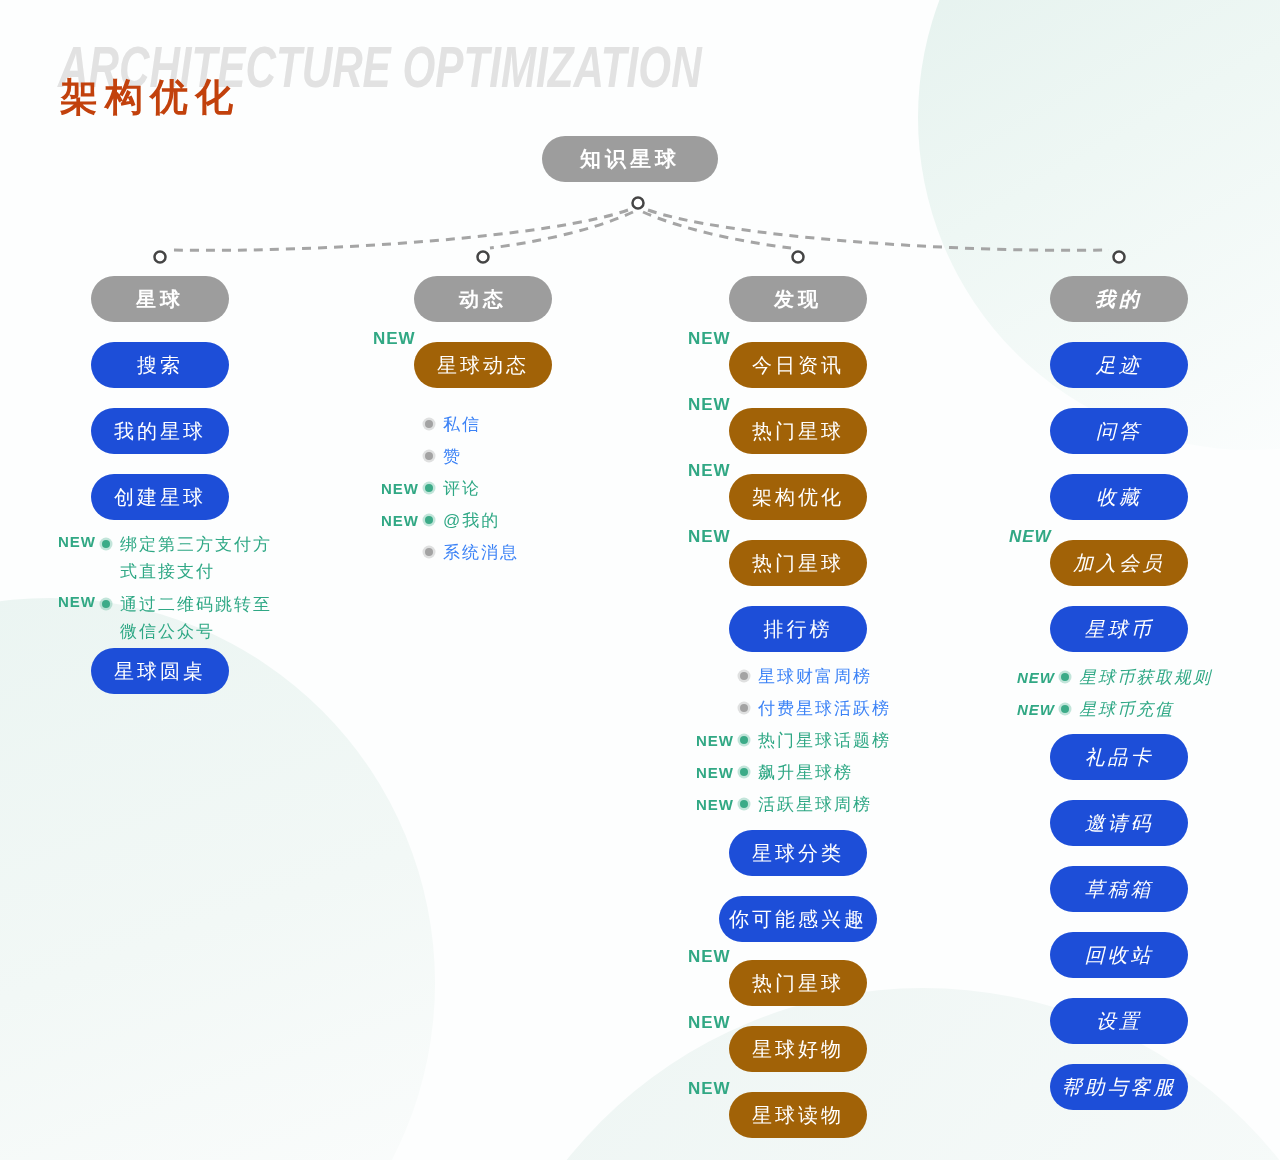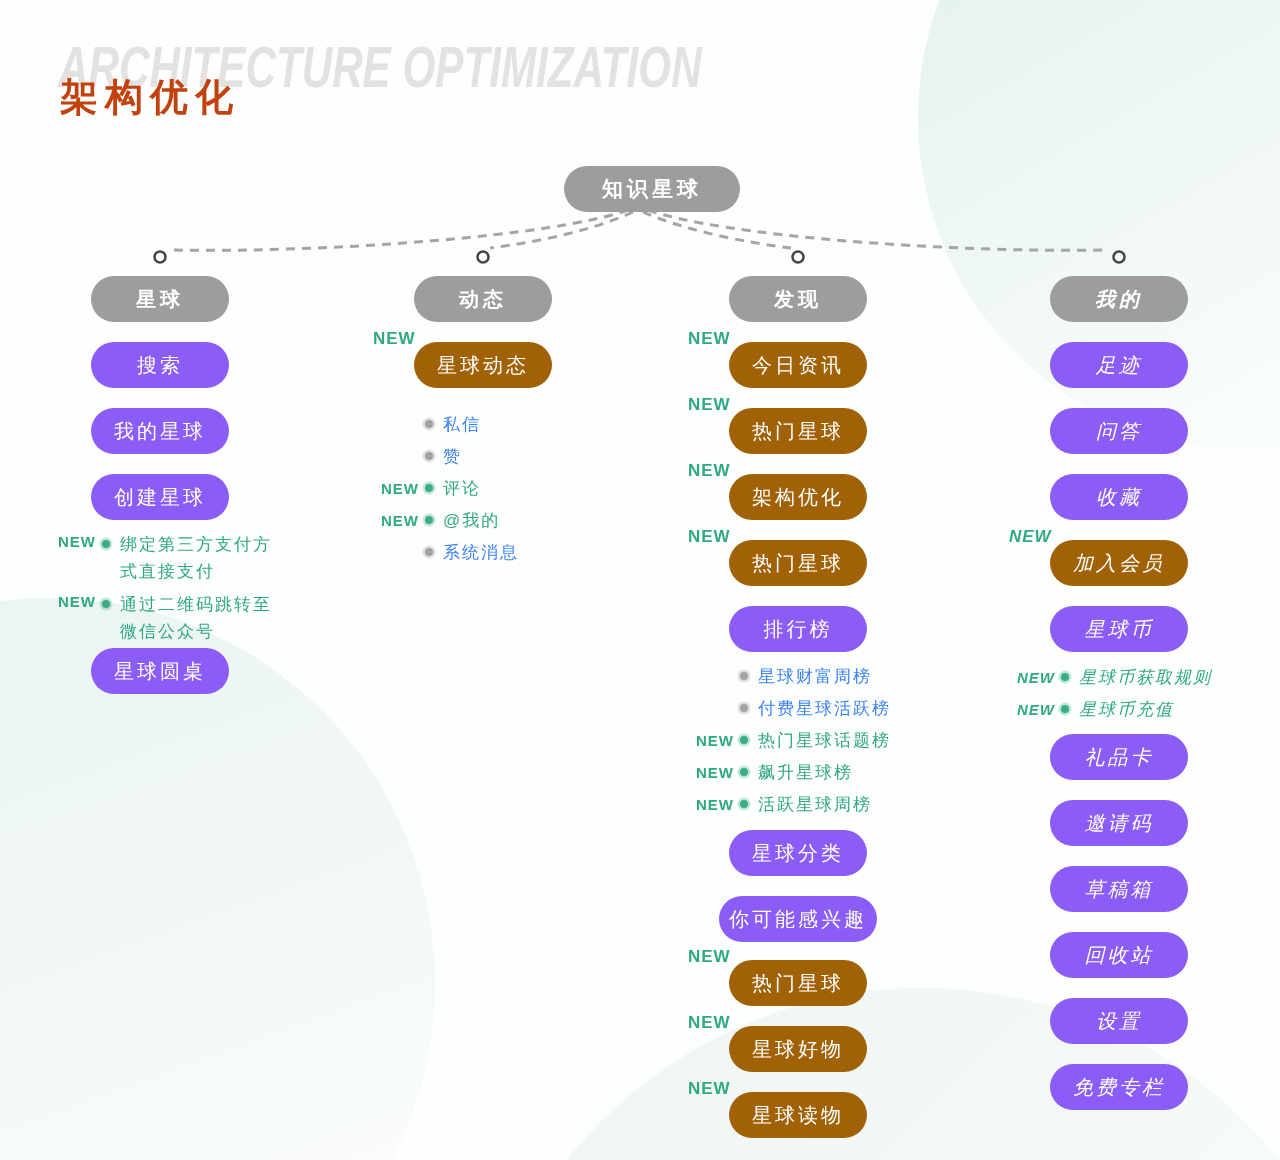--- a/index.html
+++ b/index.html
@@ -16,37 +16,37 @@
     background:linear-gradient(135deg,#edf5f3 0%,#f6faf9 55%,#fdfdfd 100%);}
 
   
   .title-en{position:absolute;left:58px;top:34px;z-index:1;
     font-size:57px;font-weight:bold;font-style:italic;color:#e2e2e2;
     letter-spacing:0px;white-space:nowrap;transform:scaleX(.74);transform-origin:left top;}
   .title-zh{position:absolute;left:60px;top:72px;z-index:2;
     font-size:38px;font-weight:bold;color:#c2410c;letter-spacing:7px;}
 
   
-  .root-pill{position:absolute;left:564px;top:136px;width:176px;height:46px;z-index:3;
+  .root-pill{position:absolute;left:542px;top:136px;width:176px;height:46px;z-index:3;
     background:#9d9d9d;border-radius:23px;display:flex;align-items:center;justify-content:center;
-    color:#fff;font-size:21px;font-weight:bold;letter-spacing:4px;margin-top:30px;}
+    color:#fff;font-size:21px;font-weight:bold;letter-spacing:4px;}
 
   
   #connectors{position:absolute;left:0;top:0;z-index:2;pointer-events:none;}
 
   
   #columns{position:absolute;left:0;top:0;width:1278px;height:1160px;z-index:3;}
   .column{position:absolute;top:276px;width:260px;}
   .col-0{left:30px;}  .col-1{left:353px;}  .col-2{left:668px;}  .col-3{left:989px;font-style:italic;}
 
   .pill-row{position:relative;height:46px;margin-bottom:20px;}
   .pill{width:138px;height:46px;margin:0 auto;border-radius:23px;
     display:flex;align-items:center;justify-content:center;
     color:#fff;font-size:20px;letter-spacing:3px;white-space:nowrap;
-    background:#8b5cf6;}
+    background:#1d4ed8;}
   .pill.wide{width:158px;}
   .pill.header-pill{background:#9d9d9d;font-weight:bold;letter-spacing:4px;}
   .pill.green{background:#a16207;}
   .new-above{position:absolute;left:20px;top:-13px;
     color:#31a884;font-size:17px;letter-spacing:1px;font-weight:bold;}
 
   .bullet-item{display:flex;align-items:center;height:32px;color:#3b82f6;font-size:17px;letter-spacing:2px;}
   .bullet-item .new-label{width:66px;text-align:right;font-size:15px;letter-spacing:1px;color:#31a884;font-weight:bold;flex:none;}
   .bullet-item .dot{flex:none;width:8px;height:8px;border-radius:50%;margin-left:6px;
     background:#a3a3a3;box-shadow:0 0 0 2.5px rgba(163,163,163,.33);}
@@ -255,17 +255,17 @@
         <div class="pill-row">
           <div class="pill">草稿箱</div>
         </div>
         <div class="pill-row">
           <div class="pill">回收站</div>
         </div>
         <div class="pill-row">
           <div class="pill">设置</div>
         </div>
         <div class="pill-row">
-          <div class="pill">免费专栏</div>
+          <div class="pill">帮助与客服</div>
         </div>
       </div>
     </div>
 </div>
 
 </body></html>

